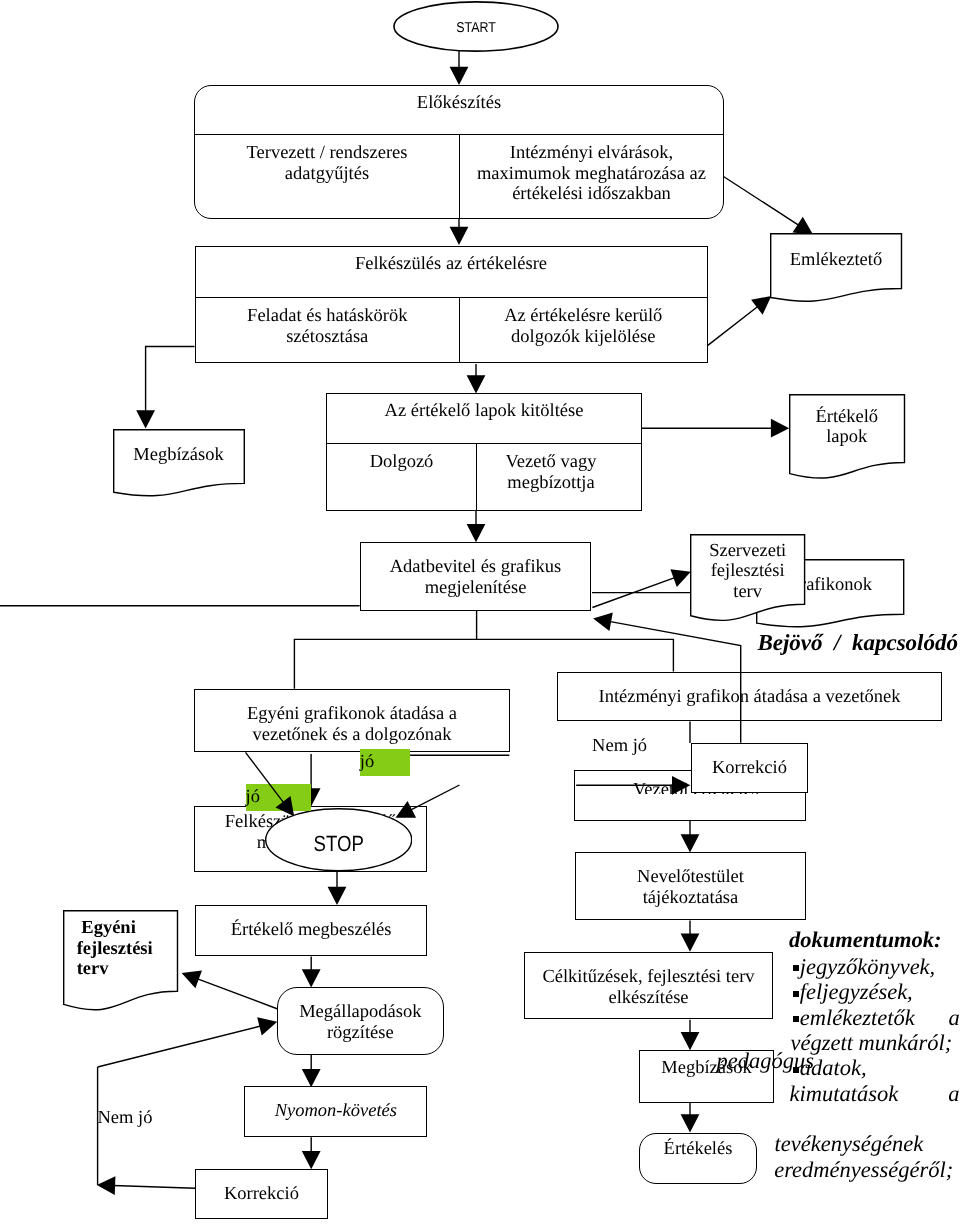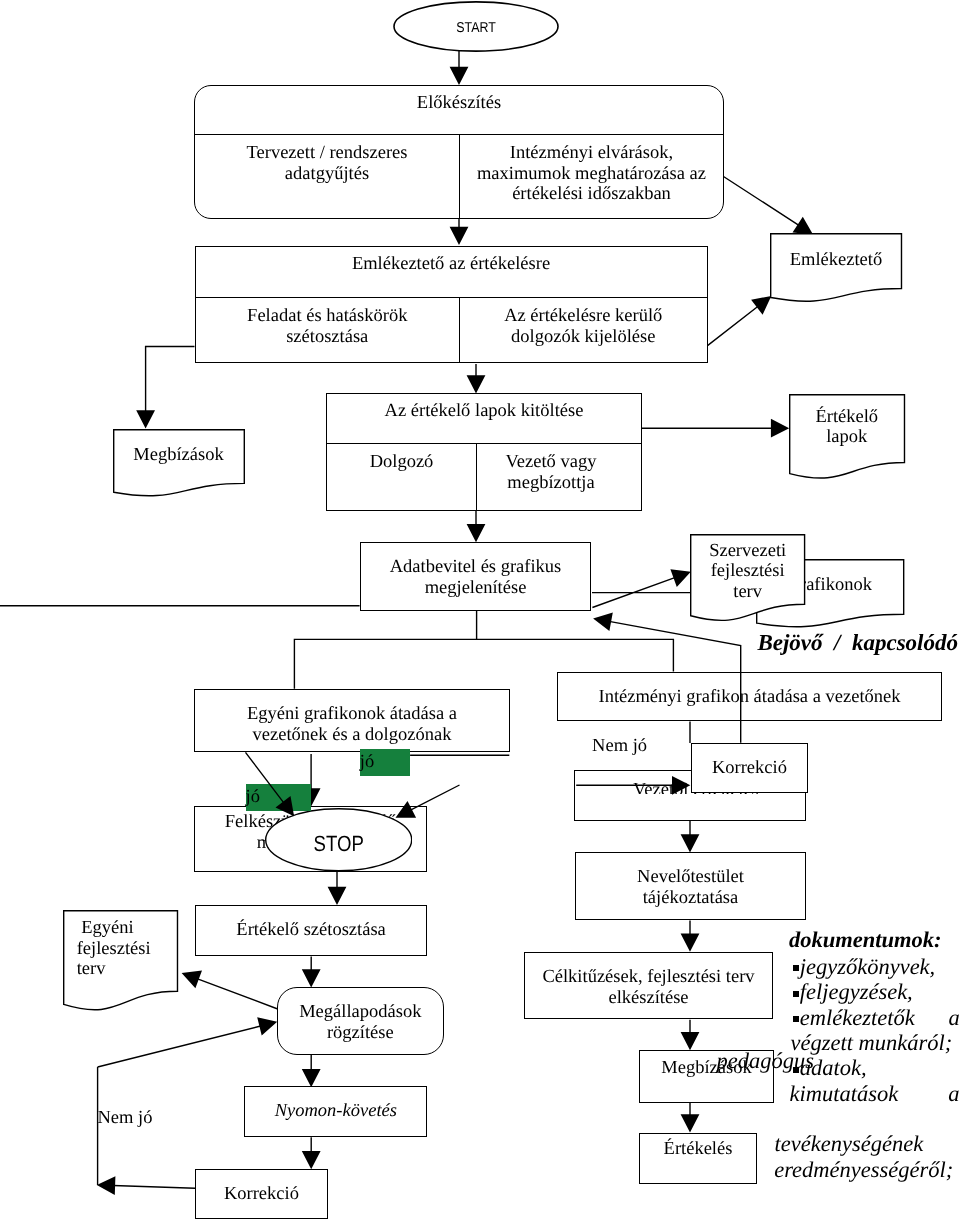--- a/index.html
+++ b/index.html
@@ -11,21 +11,21 @@
   #wires{z-index:5;}
   #wires-top{z-index:30;}
   .node{position:absolute;box-sizing:border-box;border:1px solid #000;background:#fff;
         font-size:18.5px;line-height:20.7px;text-align:center;z-index:10;}
   .node .hdr{box-sizing:border-box;border-bottom:1px solid #000;padding-top:7px;}
   .node .cols{box-sizing:border-box;display:flex;}
   .node .cols>div{box-sizing:border-box;text-align:center;padding-top:8px;}
   .node .cols>div.split{border-right:1px solid #000;}
   .simple{display:block;padding-top:14px;}
   .lbl{position:absolute;font-size:18.5px;line-height:20.6px;white-space:pre;z-index:21;}
-  .lbl.mask{background:#15803d;}
+  .lbl.mask{background:#84cc16;}
   .docshape{position:absolute;z-index:10;}
   .docshape svg{display:block;overflow:visible;}
   .doctext{position:absolute;font-size:18.5px;line-height:20.6px;z-index:12;text-align:center;white-space:pre-wrap;}
   .ellipse{position:absolute;z-index:20;}
   .ellipse svg{display:block;}
   .ellipse .t{position:absolute;left:0;top:0;width:100%;height:100%;
         display:flex;align-items:center;justify-content:center;
         font-family:"Liberation Sans", sans-serif;}
   #sidetext .sl{position:absolute;font-style:italic;font-size:22.5px;line-height:1;
         white-space:nowrap;z-index:15;}
@@ -60,21 +60,21 @@
         <span class="mline">Tervezett / rendszeres<br>adatgyűjtés</span>
       </div>
       <div style="width:263px;">
         <span class="mline">Intézményi elvárások,<br>maximumok meghatározása az<br>értékelési időszakban</span>
       </div>
     </div>
   </div>
 
   <div class="node" style="left:194.5px;top:245.6px;width:513px;height:117.5px;">
     <div class="hdr" style="height:51.4px;">
-      <span>Emlékeztető az értékelésre</span>
+      <span>Felkészülés az értékelésre</span>
     </div>
     <div class="cols" style="height:64.1px;">
       <div class="split" style="width:265px;">
         <span class="mline">Feladat és hatáskörök<br>szétosztása</span>
       </div>
       <div style="width:247px;">
         <span class="mline">Az értékelésre kerülő<br>dolgozók kijelölése</span>
       </div>
     </div>
   </div>
@@ -110,21 +110,21 @@
   </div>
 
   <div class="ellipse" style="left:264.8px;top:807.9px;width:147.4px;height:63.5px;">
     <svg width="147.4" height="63.5" viewBox="0 0 147.4 63.5">
       <ellipse cx="73.7" cy="31.75" rx="73" ry="31.05" fill="#fff" stroke="#000" stroke-width="1.4"></ellipse>
     </svg>
     <div class="t" style="font-size:22px;transform:scaleX(0.845) translateY(3.5px);">STOP</div>
   </div>
 
   <div class="node simple" style="left:194.7px;top:905px;width:232.8px;height:51px;">
-    <span class="mline">Értékelő szétosztása</span>
+    <span class="mline">Értékelő megbeszélés</span>
   </div>
 
   <div class="node simple" style="left:277px;top:987.3px;width:166.6px;height:68px;border-radius:20px;">
     <span class="mline">Megállapodások<br>rögzítése</span>
   </div>
 
   <div class="node simple" style="left:244.2px;top:1086.4px;width:183.3px;height:51.1px;font-style:italic;">
     <span class="mline">Nyomon-követés</span>
   </div>
 
@@ -146,21 +146,21 @@
   </div>
 
   <div class="node simple" style="left:524px;top:952px;width:249px;height:67px;">
     <span class="mline">Célkitűzések, fejlesztési terv<br>elkészítése</span>
   </div>
 
   <div class="node simple" style="left:639px;top:1050px;width:135px;height:53px;">
     <span class="mline" style="position:absolute;left:0;top:7px;width:100%;display:block;">Megbízások</span>
   </div>
 
-  <div class="node simple" style="left:639px;top:1133px;width:118px;height:51px;">
+  <div class="node simple" style="left:639px;top:1133px;width:118px;height:51px;border-radius:17px;">
     <span class="mline" style="position:absolute;left:0;top:5px;width:100%;display:block;">Értékelés</span>
   </div>
 
   <div class="docshape" style="left:112.5px;top:428.6px;width:132.0px;height:66.1px;z-index:10;">
     <svg width="132.0" height="66.1" viewBox="0 0 132.0 66.1">
       <path d="M0.70,0.70 L131.30,0.70 L131.30,54.39 C66.00,54.39 66.00,74.85 0.70,63.23 Z" fill="#fff" stroke="#000" stroke-width="1.4"></path>
     </svg>
     <div class="doctext" style="left:0.0px;top:16.2px;width:132.0px;text-align:center;">Megbízások</div>
   </div>
 
@@ -185,21 +185,21 @@
     <div class="doctext" style="left:-53.1px;top:16.1px;width:169.2px;text-align:left;white-space:nowrap;">Intézményi grafikonok</div>
   </div>
 
   <div class="docshape" style="left:690.0px;top:533.8px;width:115.3px;height:85.7px;z-index:18;">
     <svg width="115.3" height="85.7" viewBox="0 0 115.3 85.7">
       <path d="M0.70,0.70 L114.60,0.70 L114.60,70.31 C57.65,70.31 57.65,96.84 0.70,81.77 Z" fill="#fff" stroke="#000" stroke-width="1.4"></path>
     </svg>
     <div class="doctext" style="left:0.0px;top:7.0px;width:115.3px;text-align:center;height:63.2px;overflow:hidden;">Szervezeti<br>fejlesztési<br>terv</div>
   </div>
 
-  <div class="docshape" style="left:63.0px;top:909.6px;width:115.2px;height:99.1px;z-index:10;">
+  <div class="docshape" style="left:63.0px;top:909.6px;width:115.2px;height:99.1px;z-index:10;font-weight:bold;">
     <svg width="115.2" height="99.1" viewBox="0 0 115.2 99.1">
       <path d="M0.70,0.70 L114.50,0.70 L114.50,81.20 C57.60,81.20 57.60,111.87 0.70,94.44 Z" fill="#fff" stroke="#000" stroke-width="1.4"></path>
     </svg>
     <div class="doctext" style="left:13.7px;top:8.6px;width:101.5px;text-align:left;"> Egyéni<br>fejlesztési<br>terv</div>
   </div>
 
   <div class="lbl mask" style="left:359.8px;top:748.5px;width:50.3px;height:27px;">
     <span style="position:absolute;left:0;top:3.2px;">jó</span>
   </div>
 

